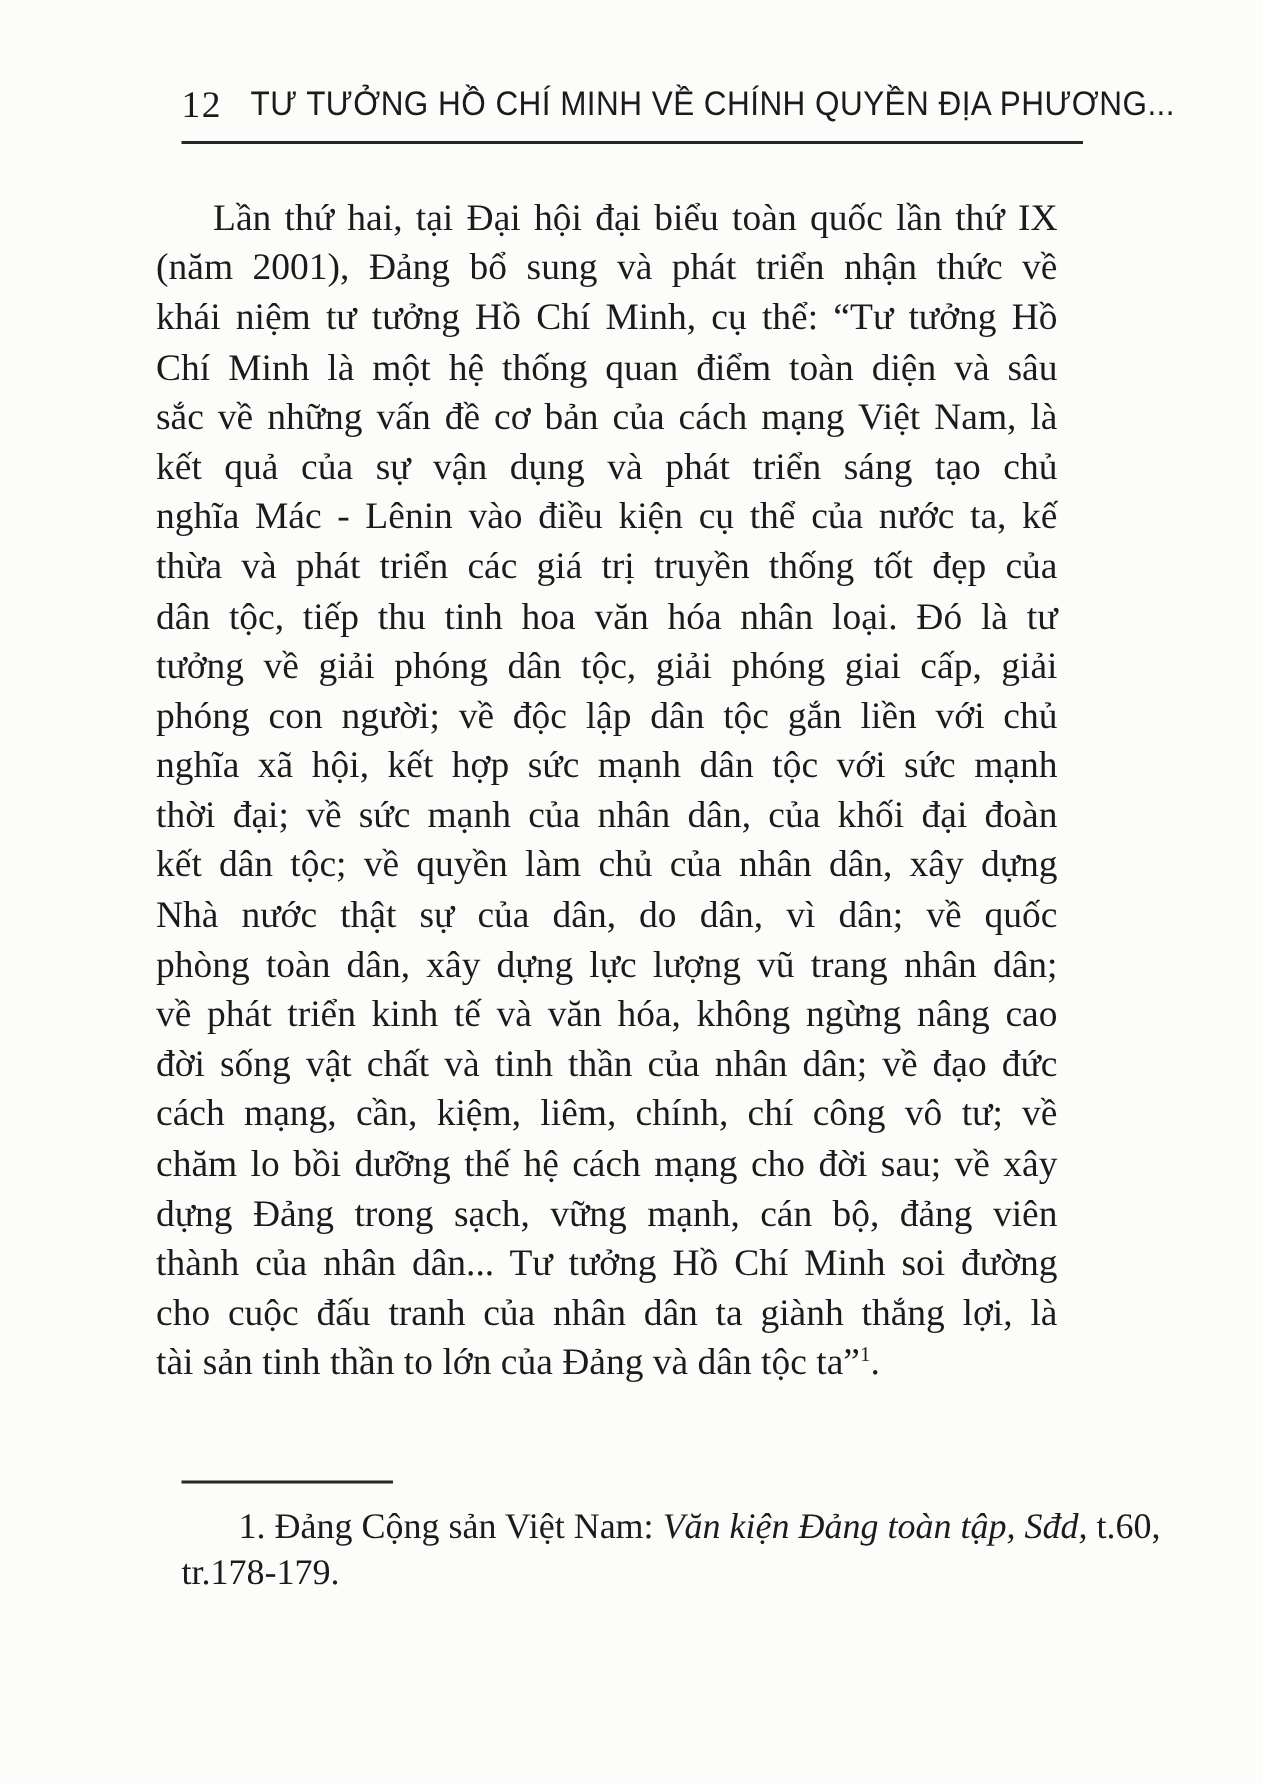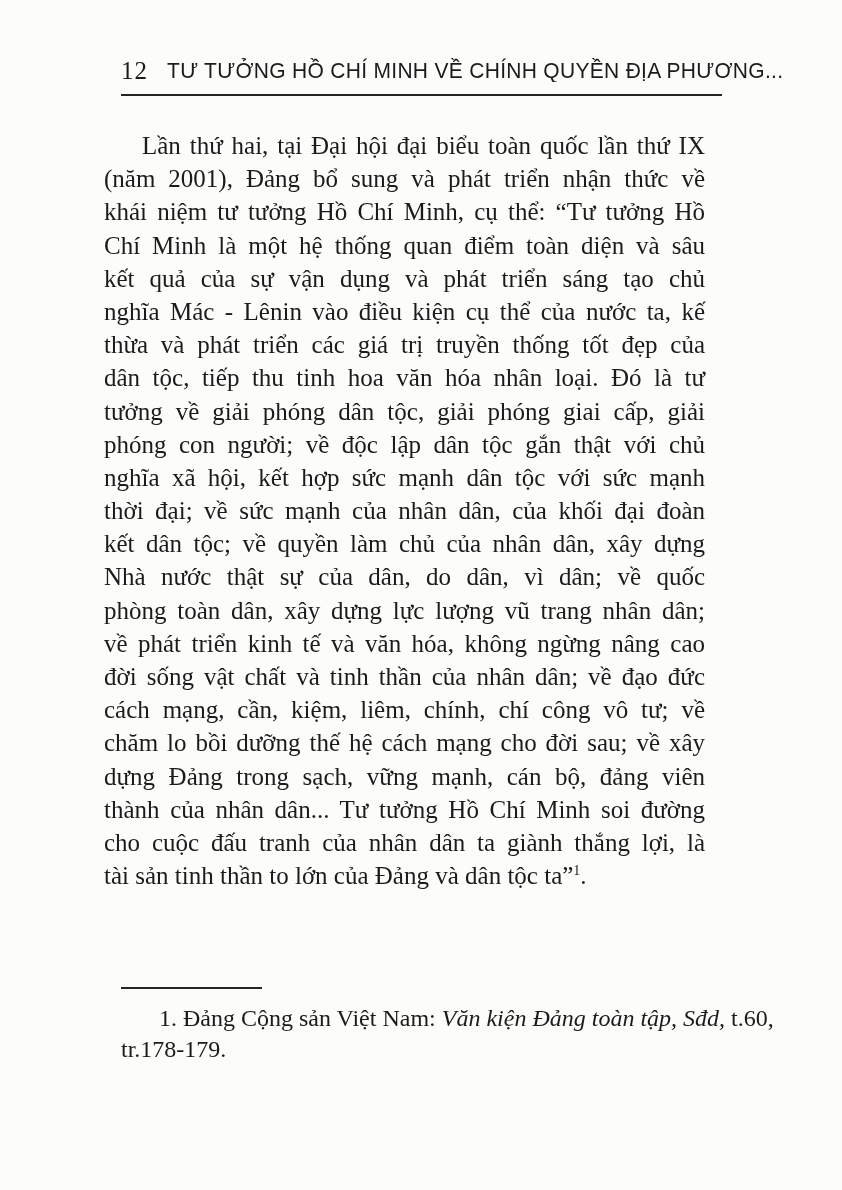--- a/index.html
+++ b/index.html
@@ -103,26 +103,27 @@
     <span class="page-number">12</span>
     <span class="header-title">TƯ TƯỞNG HỒ CHÍ MINH VỀ CHÍNH QUYỀN ĐỊA PHƯƠNG...</span>
   </div>
   <div class="header-rule"></div>
 
   <div class="body-text">
     <div class="bline indent">Lần thứ hai, tại Đại hội đại biểu toàn quốc lần thứ IX</div>
     <div class="bline">(năm 2001), Đảng bổ sung và phát triển nhận thức về</div>
     <div class="bline">khái niệm tư tưởng Hồ Chí Minh, cụ thể: “Tư tưởng Hồ</div>
     <div class="bline">Chí Minh là một hệ thống quan điểm toàn diện và sâu</div>
+    <div class="bline">sắc về những vấn đề cơ bản của cách mạng Việt Nam, là</div>
     <div class="bline">kết quả của sự vận dụng và phát triển sáng tạo chủ</div>
     <div class="bline">nghĩa Mác - Lênin vào điều kiện cụ thể của nước ta, kế</div>
     <div class="bline">thừa và phát triển các giá trị truyền thống tốt đẹp của</div>
     <div class="bline">dân tộc, tiếp thu tinh hoa văn hóa nhân loại. Đó là tư</div>
     <div class="bline">tưởng về giải phóng dân tộc, giải phóng giai cấp, giải</div>
-    <div class="bline">phóng con người; về độc lập dân tộc gắn thật với chủ</div>
+    <div class="bline">phóng con người; về độc lập dân tộc gắn liền với chủ</div>
     <div class="bline">nghĩa xã hội, kết hợp sức mạnh dân tộc với sức mạnh</div>
     <div class="bline">thời đại; về sức mạnh của nhân dân, của khối đại đoàn</div>
     <div class="bline">kết dân tộc; về quyền làm chủ của nhân dân, xây dựng</div>
     <div class="bline">Nhà nước thật sự của dân, do dân, vì dân; về quốc</div>
     <div class="bline">phòng toàn dân, xây dựng lực lượng vũ trang nhân dân;</div>
     <div class="bline">về phát triển kinh tế và văn hóa, không ngừng nâng cao</div>
     <div class="bline">đời sống vật chất và tinh thần của nhân dân; về đạo đức</div>
     <div class="bline">cách mạng, cần, kiệm, liêm, chính, chí công vô tư; về</div>
     <div class="bline">chăm lo bồi dưỡng thế hệ cách mạng cho đời sau; về xây</div>
     <div class="bline">dựng Đảng trong sạch, vững mạnh, cán bộ, đảng viên</div>

